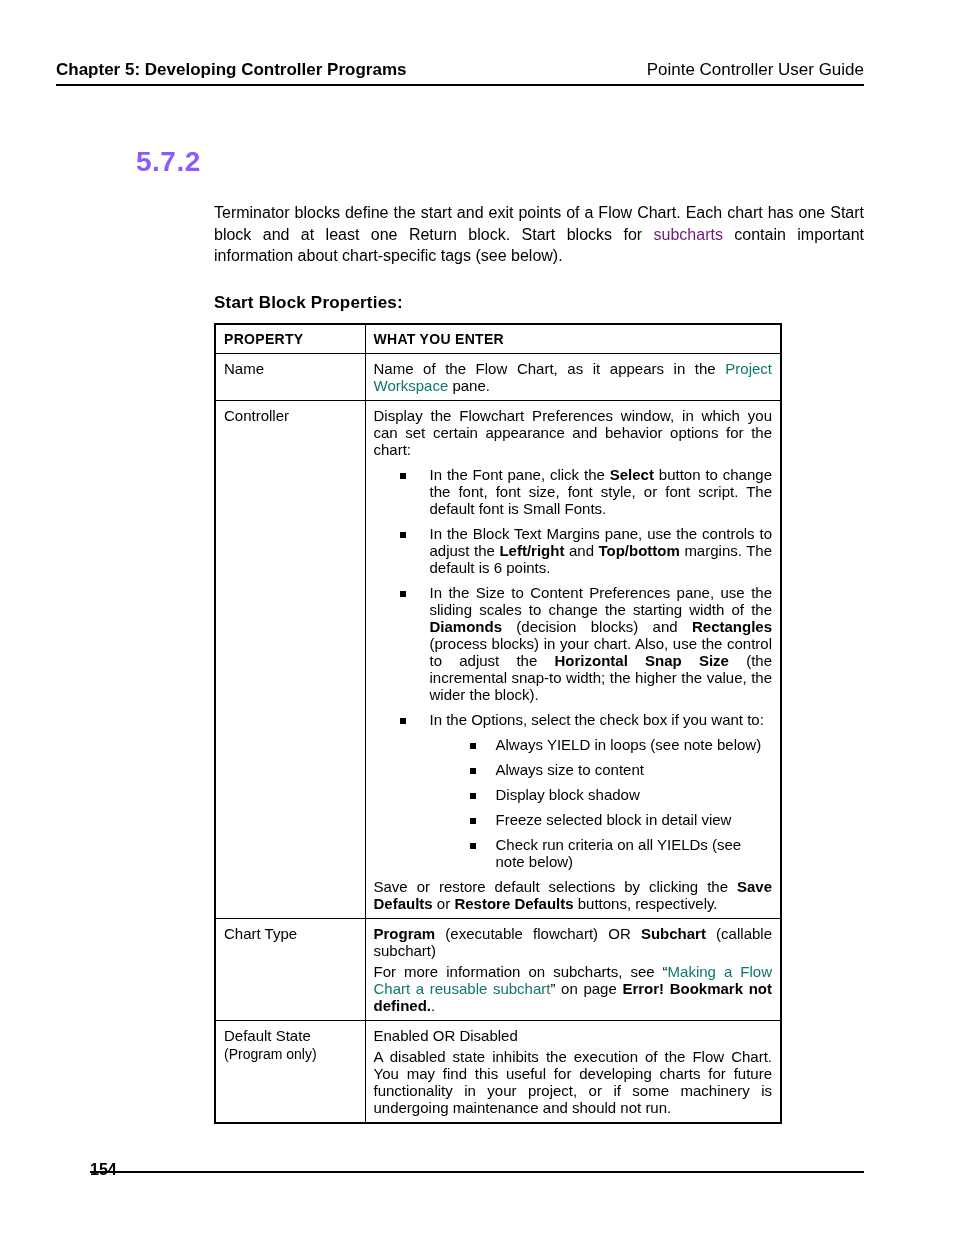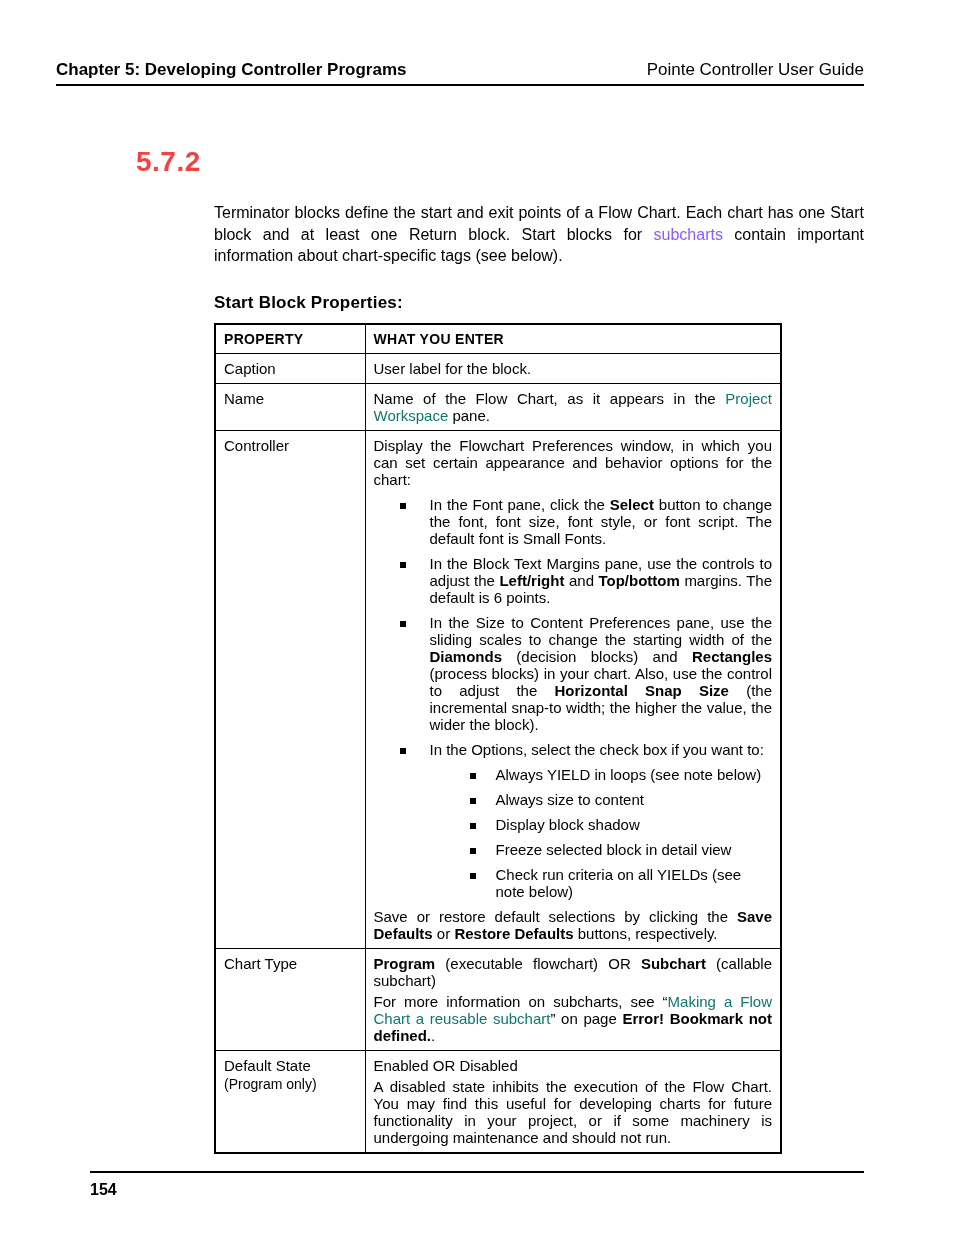--- a/index.html
+++ b/index.html
@@ -24,38 +24,38 @@
     padding-bottom: 4px;
     margin-bottom: 60px;
     font-size: 17px;
   }
   .top-left { font-weight: 700; }
   .top-right { font-weight: 400; }
   .section-heading {
     display: flex;
     gap: 18px;
     align-items: baseline;
-    color: #ef4444;
+    color: #8b5cf6;
     font-weight: 700;
     font-size: 28px;
     letter-spacing: 0.5px;
     margin-left: 80px;
     margin-bottom: 24px;
     font-family: Arial, "Helvetica Neue", sans-serif;
     font-stretch: condensed;
   }
   .section-number {}
   .section-title {}
   .body-text {
     margin-left: 158px;
     font-size: 16px;
     line-height: 1.35;
     text-align: justify;
   }
-  .body-text a.gl { color: #8b5cf6; text-decoration: none; }
+  .body-text a.gl { color: #701a75; text-decoration: none; }
   .sub-heading {
     margin-left: 158px;
     margin-top: 26px;
     margin-bottom: 10px;
     font-size: 17px;
     font-weight: 800;
     font-family: Arial, sans-serif;
     letter-spacing: 0.2px;
   }
   table.prop {
@@ -120,21 +120,21 @@
     left: 0;
     top: 7px;
     width: 6px;
     height: 6px;
     background: #000;
   }
   .b { font-weight: 700; }
   .gl { color: #0f766e; }
   .page-num {
     position: absolute;
-    bottom: 36px;
+    bottom: 56px;
     left: 90px;
     font-weight: 800;
     font-size: 16px;
     font-family: Arial, sans-serif;
   }
   .page-rule {
     position: absolute;
     bottom: 62px;
     left: 90px;
     right: 90px;
@@ -162,24 +162,20 @@
 
   <table class="prop">
     <thead>
       <tr>
         <th class="c1">PROPERTY</th>
         <th>WHAT YOU ENTER</th>
       </tr>
     </thead>
     <tbody>
 
-      <tr>
-        <td class="c1">Caption</td>
-        <td class="c2">User label for the block.</td>
-      </tr>
 
       <tr>
         <td class="c1">Name</td>
         <td class="c2">
           <span>Name of the Flow Chart, as it appears in the </span><a class="gl">Project Workspace</a><span> pane.</span>
         </td>
       </tr>
 
       <tr>
         <td class="c1">Controller</td>

